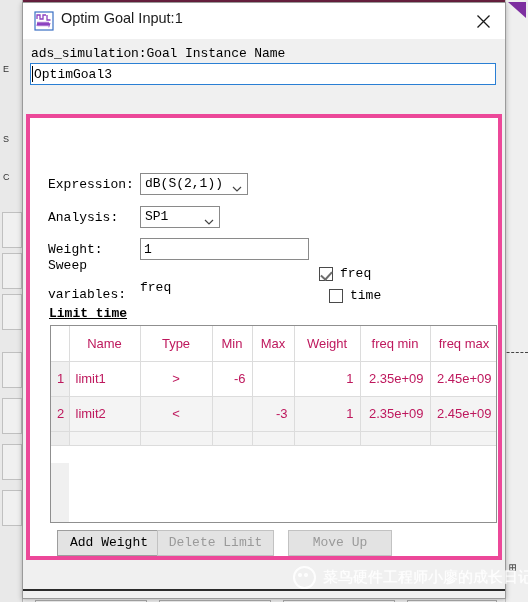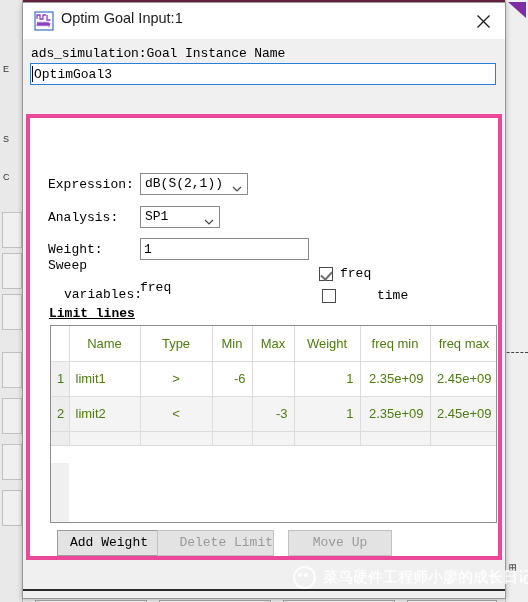--- a/index.html
+++ b/index.html
@@ -109,21 +109,21 @@
 
   
   #tablebox{
     position:absolute;left:23px;top:284px;width:447px;height:198px;
     background:#ffffff;border:1px solid #8f8f8f;box-sizing:border-box;overflow:hidden;
   }
   table.grid{border-collapse:collapse;width:100%;table-layout:fixed;
              font-family:"Liberation Sans","DejaVu Sans",sans-serif;font-size:13px;}
   table.grid th,table.grid td{
     border-right:1px solid #dcdcdc;border-bottom:1px solid #dcdcdc;
-    height:35px;padding:0 6px;box-sizing:border-box;color:#4d7c0f;
+    height:35px;padding:0 6px;box-sizing:border-box;color:#be185d;
   }
   table.grid th{font-weight:normal;text-align:center;background:#ffffff;}
   .rowhdr{width:18px;background:#f0f0f0;text-align:center;padding:0;border-right:1px solid #dcdcdc;}
   td.c-name{text-align:left;}
   td.c-type{text-align:center;}
   td.num{text-align:right;}
   tr.alt td{background:#f4f4f4;}
   tr.alt td.rowhdr{background:#ededed;}
   tr.empty td{background:#f4f4f4;height:14px;}
   tr.empty td.rowhdr{background:#ededed;}
@@ -236,35 +236,35 @@
           <svg width="10" height="7" viewBox="0 0 10 7">
               <path d="M1 1 L5 5 L9 1" stroke="#444" stroke-width="1.2" fill="none"></path>
             </svg>
         </span>
       </div>
 
       <div class="flabel" style="left:18px;top:124px;">Weight:</div>
       <input class="txtinput" style="left: 110px; top: 120px; width: 169px;" type="text" value="1">
 
       <div class="flabel" style="left:18px;top:140px;">Sweep</div>
-      <div class="flabel" style="left:34px;top:169px;font-family:Liberation Mono, monospace;">variables:</div>
+      <div class="flabel" style="left:18px;top:169px;font-family:Liberation Mono, monospace;">variables:</div>
       <div class="flabel" style="left:110px;top:162px;">freq</div>
 
       <div class="cbrow" style="left:289px;top:148px;">
         <span class="cbbox checked"></span>
         <span class="cblabel">freq</span>
       </div>
-      <div class="cbrow" style="left:292px;top:170px;gap:34px;">
+      <div class="cbrow" style="left:299px;top:170px;">
         <span class="cbbox"></span>
         <span class="cblabel">time</span>
       </div>
 
       <div id="editbtn">Edit...</div>
 
-      <div id="limitlines-label" style="left:19px;top:188px;">Limit lines</div>
+      <div id="limitlines-label" style="left:19px;top:188px;">Limit time</div>
 
       <div id="tablebox" style="left:20px;top:207px;width:447px;height:198px;">
         <div id="tblgutter"></div>
         <div id="tblfill"></div>
         <table class="grid">
           <colgroup>
             <col style="width:18px">
               <col style="width:71px">
               <col style="width:72px">
             <col style="width:40px">
@@ -315,21 +315,21 @@
               <td></td>
               <td></td>
               <td></td>
             </tr>
           </tbody>
         </table>
       </div>
     </div>
 
     <div class="lbtn" style="left:34px;width:104px;">Add Weight</div>
-    <div class="lbtn disabled" style="left:134px;width:117px;text-align:right;">Delete Limit</div>
+    <div class="lbtn disabled" style="left:134px;width:117px;">Delete Limit</div>
     <div class="lbtn disabled" style="left:265px;width:104px;">Move Up</div>
 
     <div id="sep"></div>
 
     <div id="footer">
       <div class="fbtn" style="left:12px;width:112px;">OK</div>
       <div class="fbtn" style="left:136px;width:112px;">Apply</div>
       <div class="fbtn" style="left:260px;width:112px;">Cancel</div>
       <div class="fbtn" style="left:384px;width:90px;">Help</div>
     </div>

